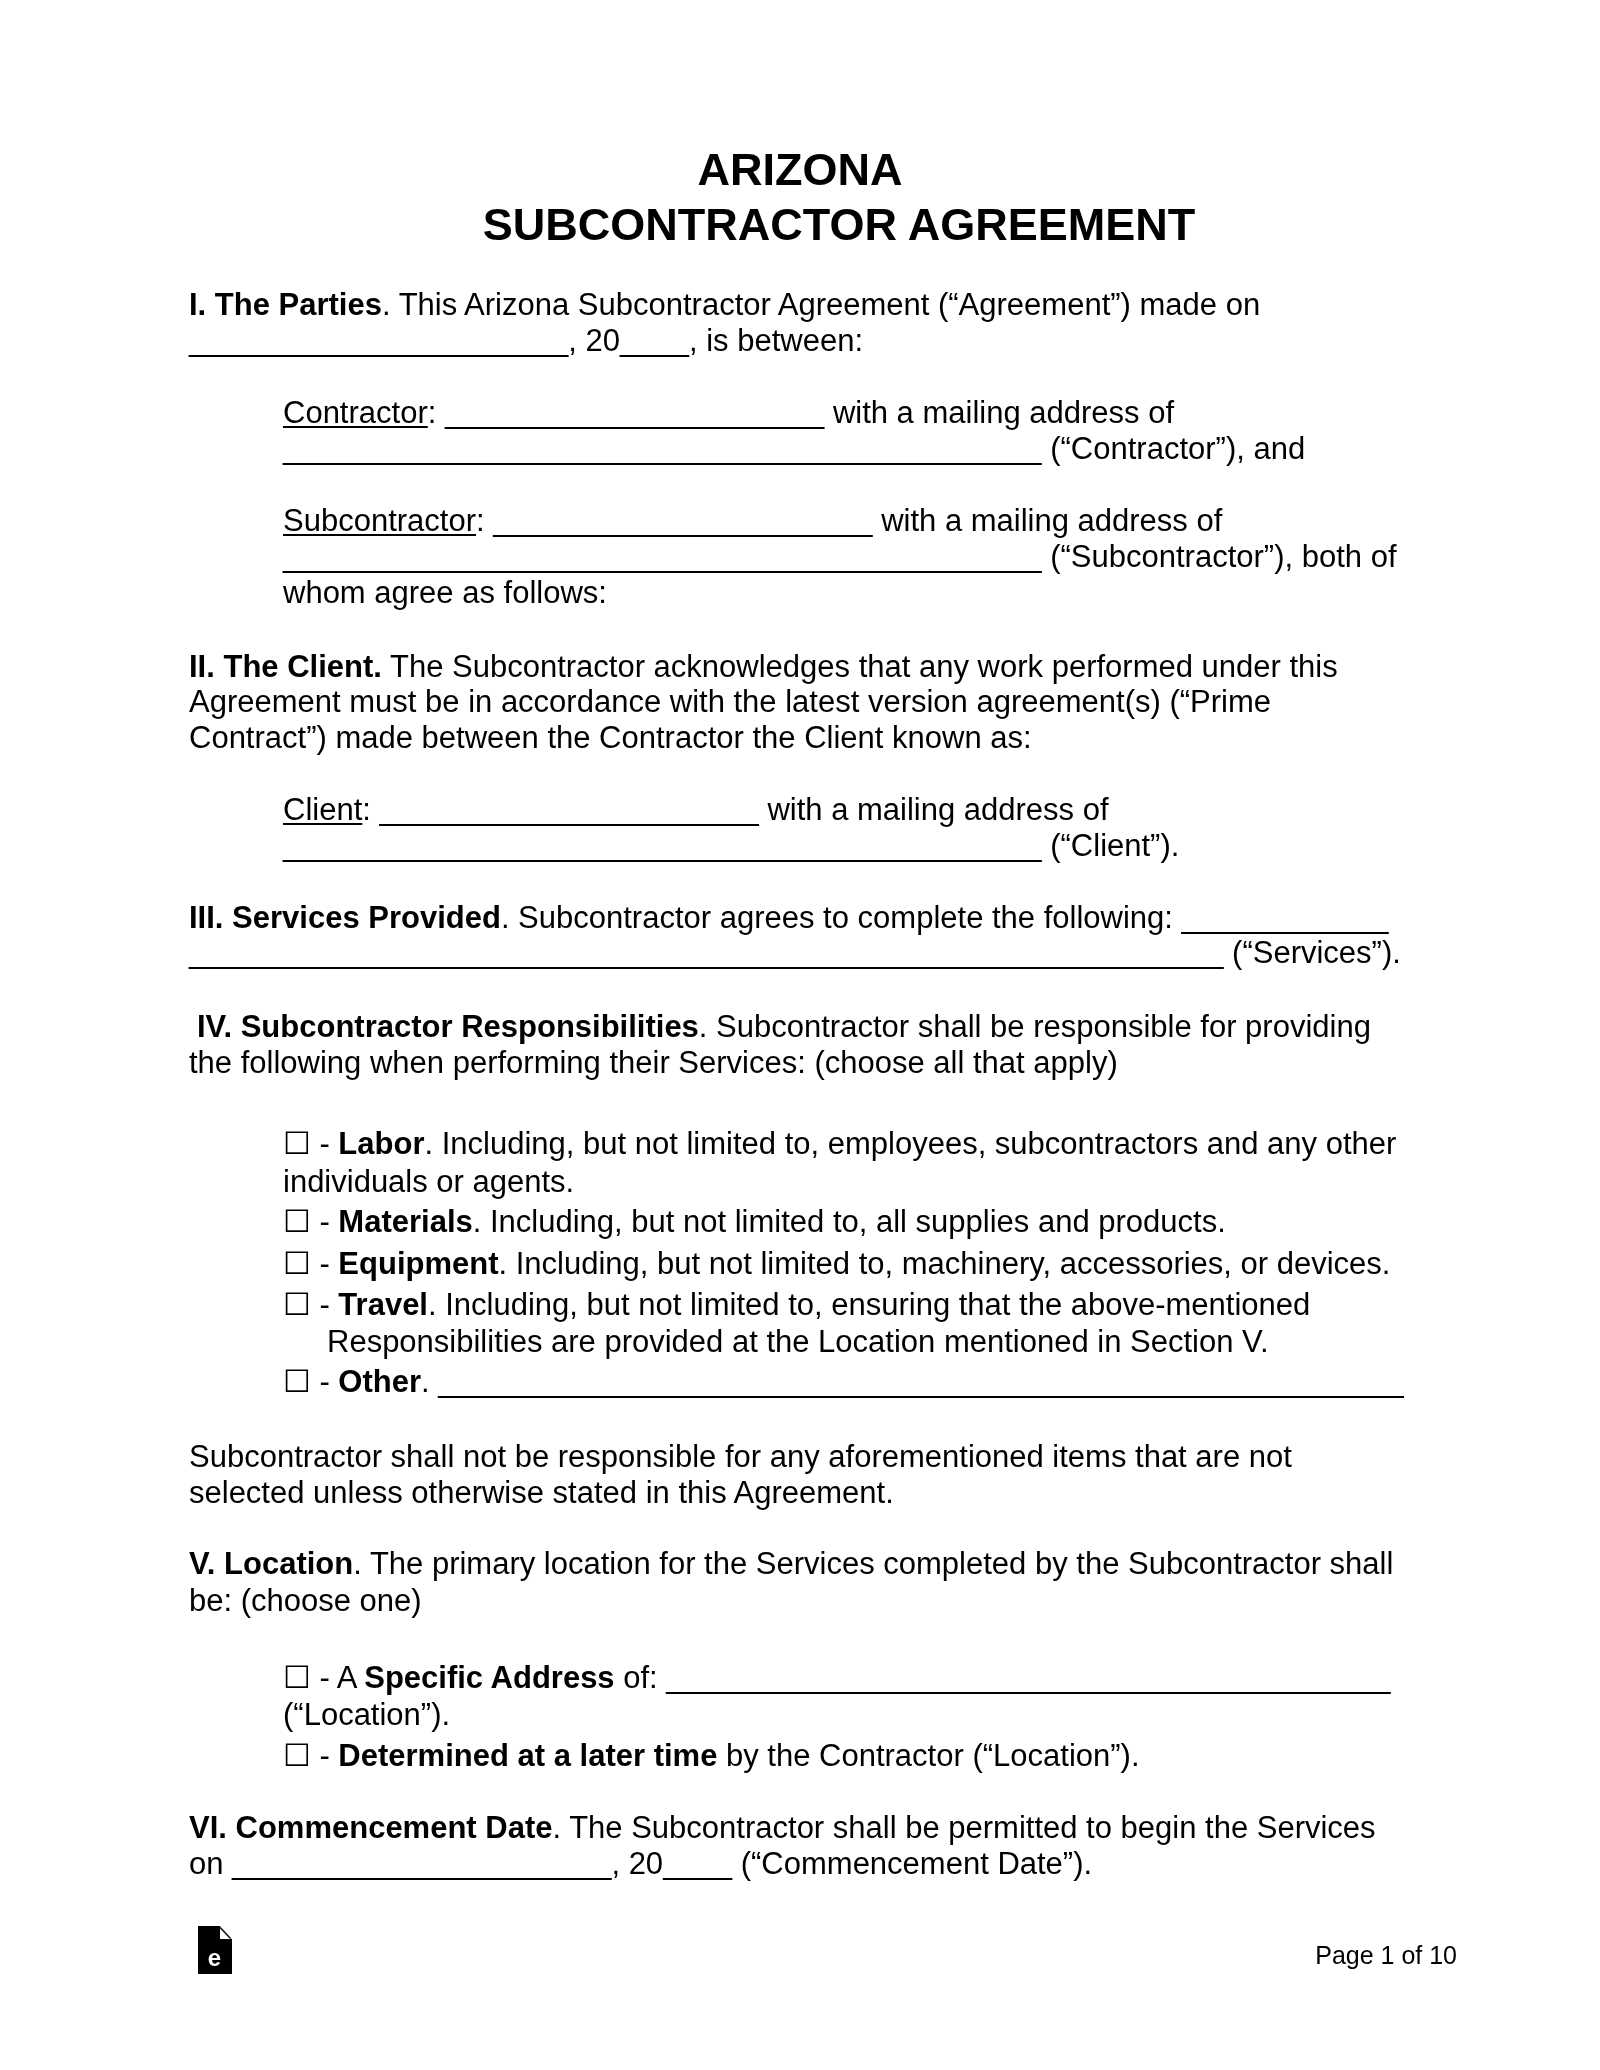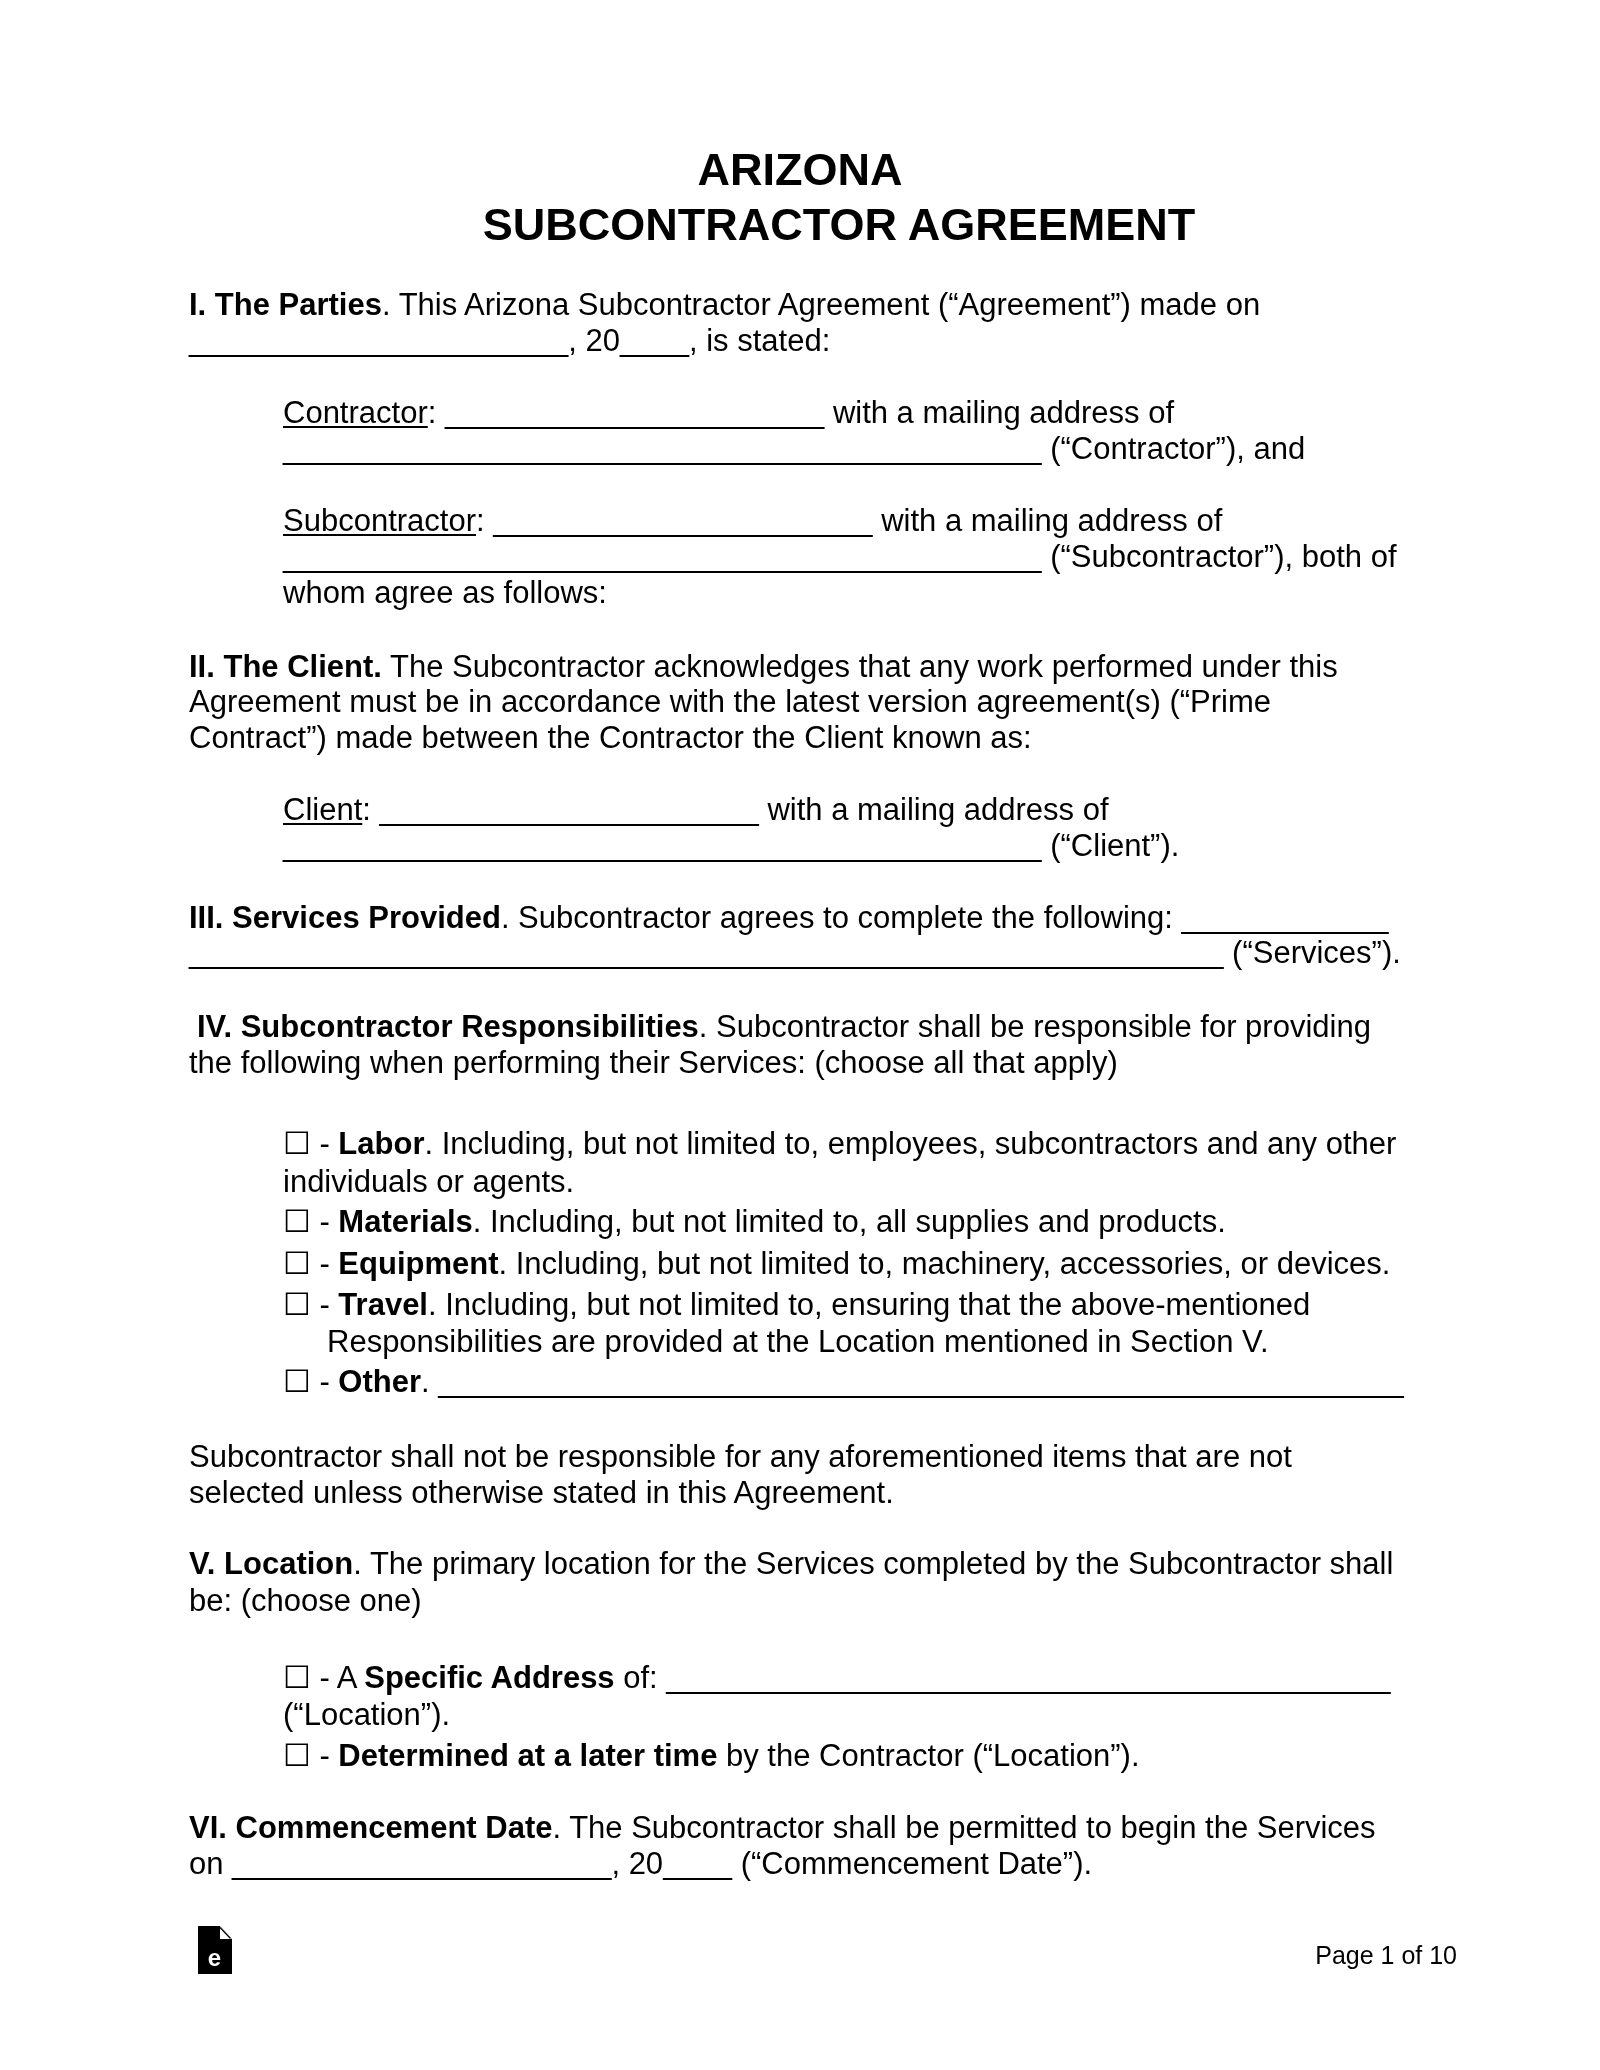--- a/index.html
+++ b/index.html
@@ -20,21 +20,21 @@
 </style>
 </head>
 <body>
 
 <div class="page">
 
   <div class="title" style="top:143px;">ARIZONA</div>
   <div class="title" style="top:198px;padding-left:39px;">SUBCONTRACTOR AGREEMENT</div>
 
   <div class="ln m" style="top:286px;"><b>I. The Parties</b><span>. This Arizona Subcontractor Agreement (“Agreement”) made on</span></div>
-  <div class="ln m" style="top:322px;"><span class="blank">______________________</span><span>, 20</span><span class="blank">____</span><span>, is stated:</span></div>
+  <div class="ln m" style="top:322px;"><span class="blank">______________________</span><span>, 20</span><span class="blank">____</span><span>, is between:</span></div>
 
   <div class="ln i" style="top:394px;"><u>Contractor</u><span>: </span><span class="blank">______________________</span><span> with a mailing address of</span></div>
   <div class="ln i" style="top:430px;"><span class="blank">____________________________________________</span><span> (“Contractor”), and</span></div>
 
   <div class="ln i" style="top:502px;"><u>Subcontractor</u><span>: </span><span class="blank">______________________</span><span> with a mailing address of</span></div>
   <div class="ln i" style="top:538px;"><span class="blank">____________________________________________</span><span> (“Subcontractor”), both of</span></div>
   <div class="ln i" style="top:574px;">whom agree as follows:</div>
 
   <div class="ln m" style="top:648px;"><b>II. The Client.</b><span> The Subcontractor acknowledges that any work performed under this</span></div>
   <div class="ln m" style="top:683px;">Agreement must be in accordance with the latest version agreement(s) (“Prime</div>

